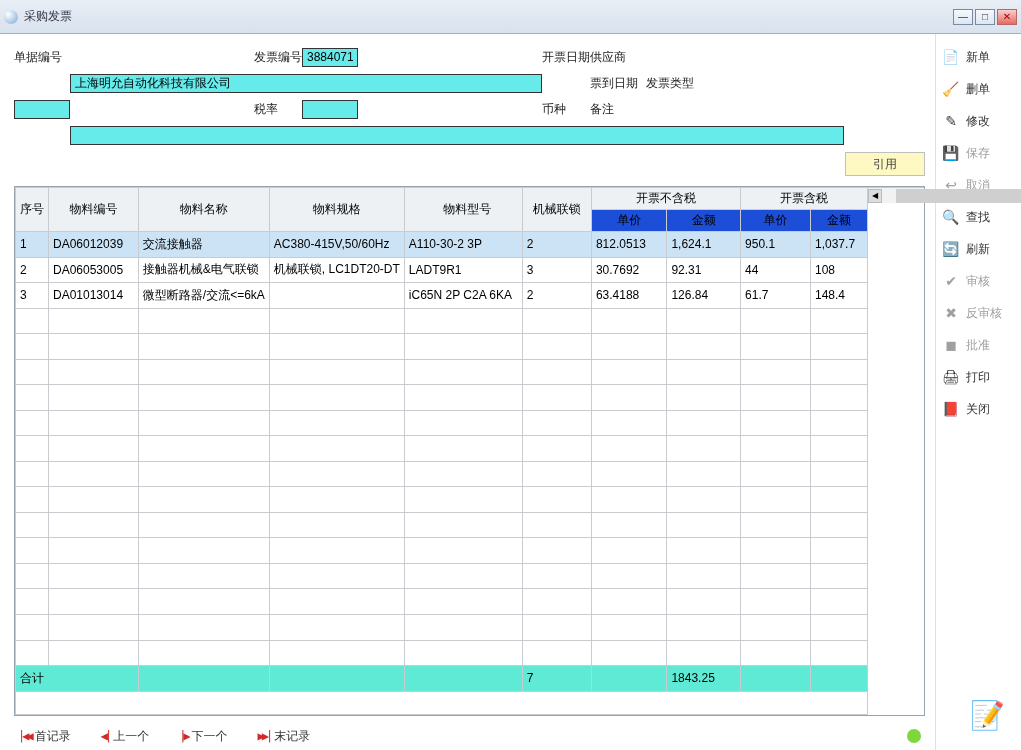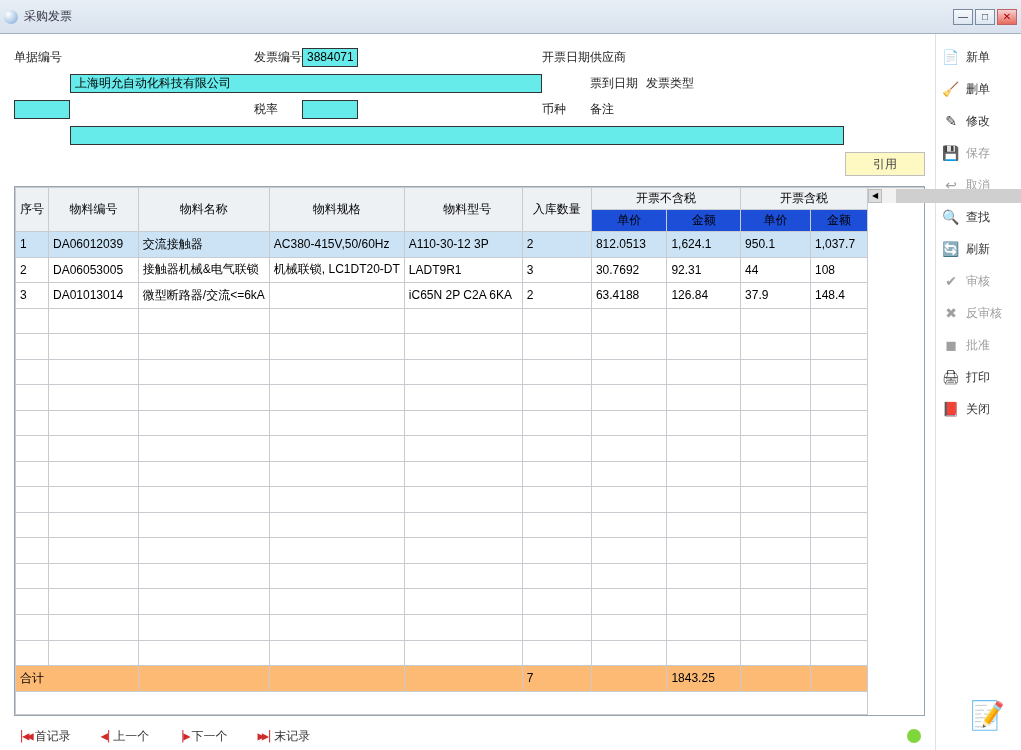--- a/index.html
+++ b/index.html
@@ -24,21 +24,21 @@
 .ref-btn { width:80px; height:24px; background:#fef9c3; border:1px solid #bfbfbf; color:#444; cursor:pointer; }
 
 .grid-wrap { flex:1; border:1px solid #98a3b0; display:flex; flex-direction:row; min-height:0; }
 table { border-collapse:collapse; width:100%; }
 th, td { border:1px solid #c8ccd1; height:22px; padding:0 4px; text-align:left; white-space:nowrap; }
 th { background:#1d4ed8; font-weight:normal; text-align:center; }
 thead tr:first-child th { background:#eef1f4; }
 .sel-row td { background:#cbe3f5; }
 .col-seq{width:28px;} .col-code{width:94px;} .col-name{width:128px;} .col-spec{width:128px;} .col-model{width:120px;padding-left:12px;} .col-qty{width:74px;}
 .col-up1{width:82px;} .col-amt1{width:82px;} .col-up2{width:82px;} .col-amt2{width:60px;}
-.totals td { background:#fdba74;margin-left:12px; }
+.totals td { background:#5eead4;margin-left:12px; }
 
 .hscroll { height:16px; background:#f2f2f2; border-top:1px solid #c8ccd1; display:flex; align-items:center; }
 .hs-track { flex:1; height:14px; background:#eaeaea; position:relative; margin:0 14px; }
 .hs-thumb { position:absolute; left:0; top:0; height:14px; width:160px; background:#cfcfcf; }
 .hs-btn { width:14px; height:14px; background:#ddd; border:1px solid #bbb; font-size:8px; display:flex;align-items:center;justify-content:center; }
 
 .pager { height:34px; display:flex; align-items:center; gap:30px; padding: 6px 4px 0; }
 .pbtn { display:flex; align-items:center; gap:4px; cursor:pointer; color:#333; }
 .pbtn .g { color:#d02a2a; font-family:monospace; font-size:12px; letter-spacing:-3px; }
 .status-dot { width:14px; height:14px; border-radius:50%; background:#7fd63d; margin-left:auto; }
@@ -95,38 +95,38 @@
 
     <div class="grid-wrap">
       <table>
         <thead>
           <tr>
             <th rowspan="2" class="col-seq">序号</th>
             <th rowspan="2" class="col-code">物料编号</th>
             <th rowspan="2" class="col-name">物料名称</th>
             <th rowspan="2" class="col-spec">物料规格</th>
             <th rowspan="2" class="col-model">物料型号</th>
-            <th rowspan="2" class="col-qty">入库数量</th>
+            <th rowspan="2" class="col-qty">机械联锁</th>
             <th colspan="2">开票不含税</th>
             <th colspan="2">开票含税</th>
           </tr>
           <tr>
             <th class="col-up1">单价</th>
             <th class="col-amt1">金额</th>
             <th class="col-up2">单价</th>
             <th class="col-amt2">金额</th>
           </tr>
         </thead>
         <tbody id="grid-body">
             <tr class="sel-row">
               <td>1</td>
               <td>DA06012039</td>
               <td>交流接触器</td>
               <td>AC380-415V,50/60Hz</td>
-              <td>A110-30-12 3P</td>
+              <td>A110-30-2 3P</td>
               <td>2</td>
               <td>812.0513</td>
               <td>1,624.1</td>
               <td>950.1</td>
               <td>1,037.7</td>
             </tr>
             <tr>
               <td>2</td>
               <td>DA06053005</td>
               <td>接触器机械&amp;电气联锁</td>
@@ -140,21 +140,21 @@
             </tr>
             <tr>
               <td>3</td>
               <td>DA01013014</td>
               <td>微型断路器/交流&lt;=6kA</td>
               <td></td>
               <td>iC65N 2P C2A 6KA</td>
               <td>2</td>
               <td>63.4188</td>
               <td>126.84</td>
-              <td>37.9</td>
+              <td>61.7</td>
               <td>148.4</td>
             </tr>
           </tbody>
         <tbody id="grid-empty">
             <tr>
               <td></td>
               <td></td>
               <td></td>
               <td></td>
               <td></td>

